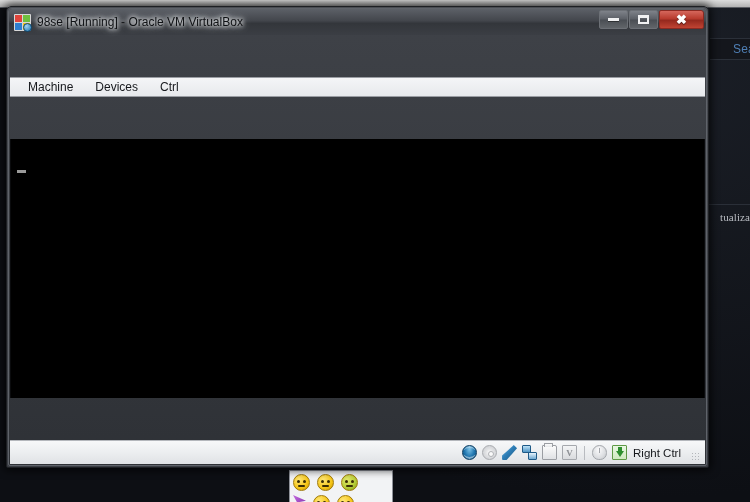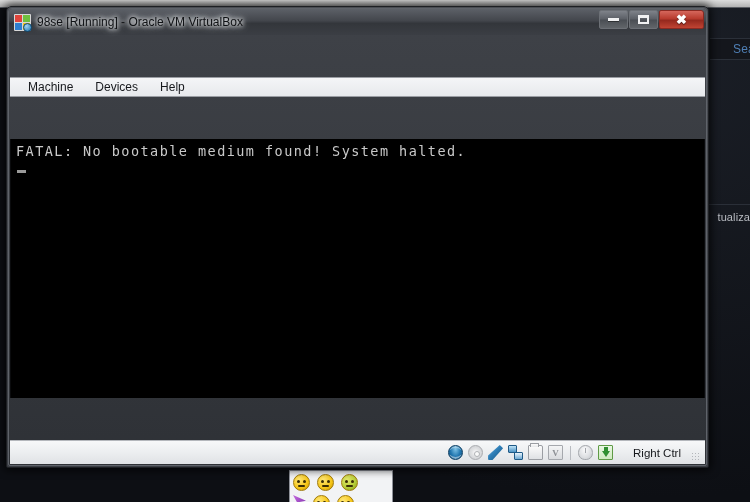--- a/index.html
+++ b/index.html
@@ -72,20 +72,21 @@
   
   .bg-side-text {
     position: absolute;
     right: 0;
     top: 203px;
     font-size: 11px;
     color: #b9bcc2;
     white-space: nowrap;
     padding-left: 2px;
     letter-spacing: .1px;
+    font-family: Liberation Serif, serif;
   }
   .bg-side-divider {
     position: absolute;
     right: 0;
     top: 196px;
     width: 42px;
     height: 1px;
     background: #2a2f38;
   }
 
@@ -434,21 +435,21 @@
     width: 1px;
     height: 14px;
     background: #b8bbc0;
     flex: 0 0 auto;
     margin: 0 2px;
   }
   .sb-hostkey-label {
     font-size: 11.5px;
     color: #16181c;
     white-space: nowrap;
-    margin-left: 15px;
+    margin-left: 1px;
   }
   .sb-grip {
     width: 10px; height: 10px;
     flex: 0 0 auto;
     margin-left: 5px;
     align-self: flex-end;
     margin-bottom: 2px;
     background-image:
       radial-gradient(circle, #a9acb1 38%, transparent 40%);
     background-size: 3px 3px;
@@ -516,25 +517,25 @@
           </span>
           <span class="win-btn close">
             <span class="glyph-close">✖</span>
           </span>
         </span>
       </div>
 
       <div class="menubar">
         <span class="menu-item">Machine</span>
         <span class="menu-item">Devices</span>
-        <span class="menu-item">Help</span>
+        <span class="menu-item">Ctrl</span>
       </div>
 
       <div class="console-wrap">
-        <div class="console"><span>FATAL: No bootable medium found! System halted.</span>
+        <div class="console">
 <span class="console-cursor"></span></div>
       </div>
 
       <div class="statusbar">
         <span class="sb-icon ic-hdd"></span>
         <span class="sb-icon ic-cd"></span>
         <span class="sb-icon ic-usb"></span>
         <span class="sb-icon ic-net">
           <span class="m1"></span>
           <span class="m2"></span>

